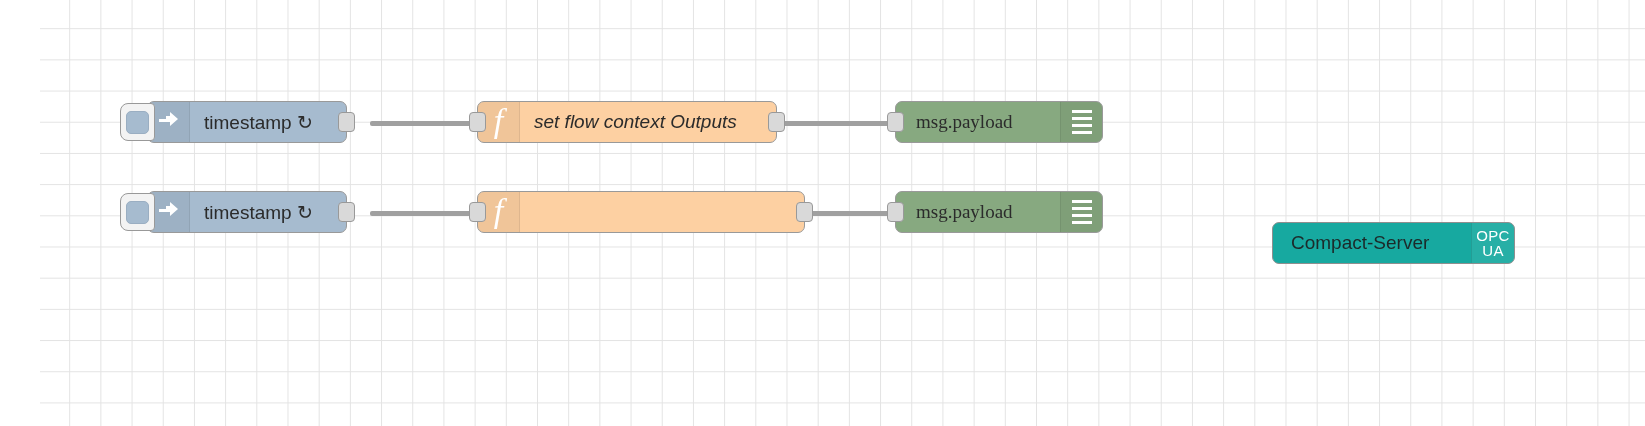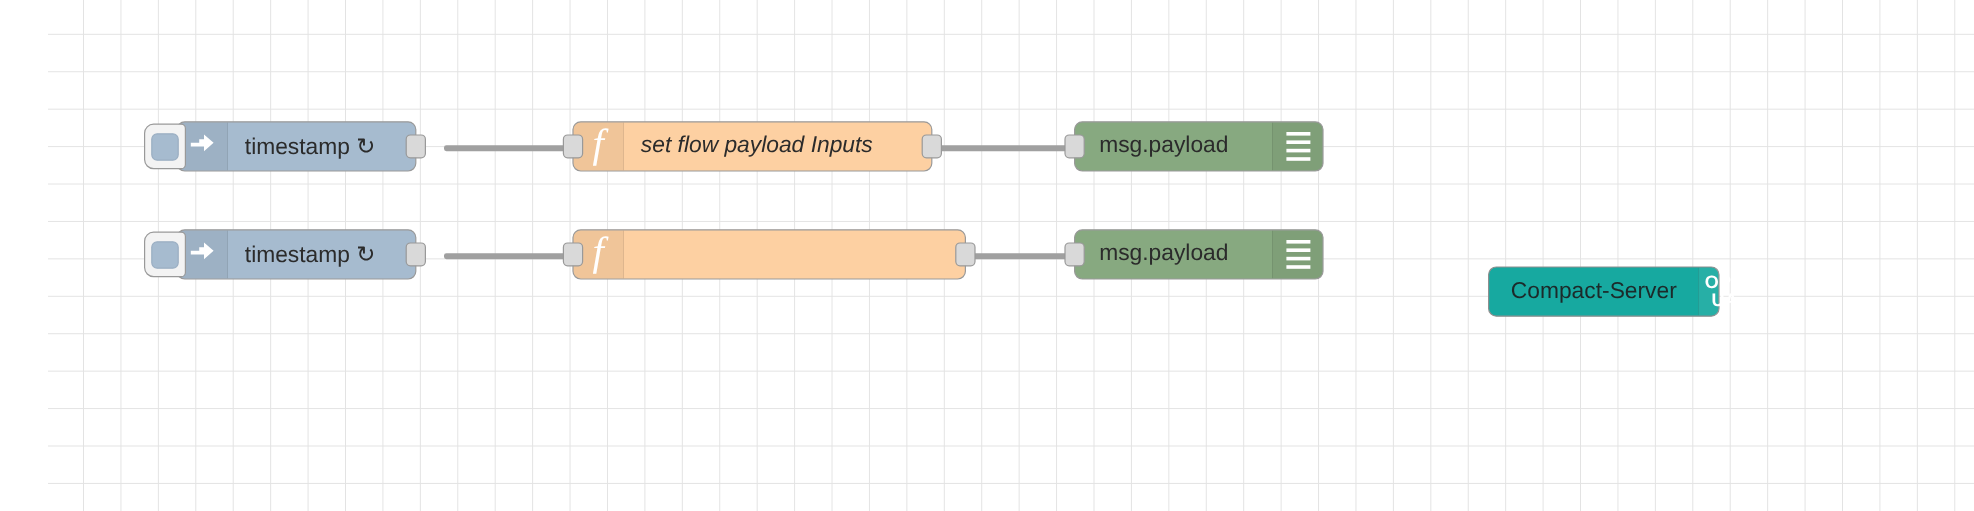--- a/index.html
+++ b/index.html
@@ -119,20 +119,21 @@
     top: -1px;
   }
 
   
   .node-debug {
     background: #87a980;
   }
   .node-debug .node-label {
     padding-left: 20px;
     padding-right: 14px;
+    font-family: Liberation Serif, serif;
   }
   .debug-icon-box {
     width: 41px;
     flex: 0 0 41px;
     display: flex;
     align-items: center;
     justify-content: center;
     background: rgba(0,0,0,0.06);
     border-left: 1px solid rgba(0,0,0,0.08);
     border-radius: 0 6px 6px 0;
@@ -185,21 +186,21 @@
     align-items: center;
     justify-content: center;
     background: rgba(255,255,255,0.07);
     border-left: 1px solid rgba(0,0,0,0.10);
     border-radius: 0 6px 6px 0;
     line-height: 1.0;
   }
   .opcua-icon-box span {
     color: #ffffff;
     font-size: 15px;
-    font-weight: 700;
+    font-weight: 400;
     letter-spacing: 0.3px;
   }
 
   
   .port {
     position: absolute;
     width: 17px;
     height: 20px;
     box-sizing: border-box;
     background: #d9d9d9;
@@ -237,21 +238,21 @@
     </div>
   </div>
 
   <div class="wire" style="left:330px; top:121px; width:108px;"></div>
 
   <div class="node node-function" style="left:437px; top:101px; width:300px;">
     <div class="port" style="left:-9px; top:10px;"></div>
     <div class="icon-box">
       <span class="fn-glyph">f</span>
     </div>
-    <div class="node-label">set flow payload Inputs</div>
+    <div class="node-label">set flow context Outputs</div>
     <div class="port" style="right:-9px; top:10px;"></div>
   </div>
 
   <div class="wire" style="left:737px; top:121px; width:122px;"></div>
 
   <div class="node node-debug" style="left:855px; top:101px; width:208px;">
     <div class="port" style="left:-9px; top:10px;"></div>
     <div class="node-label">msg.payload</div>
     <div class="debug-icon-box">
       <div class="debug-line"></div>
@@ -298,21 +299,21 @@
       <div class="debug-line"></div>
       <div class="debug-line"></div>
       <div class="debug-line"></div>
       <div class="debug-line"></div>
     </div>
     <div class="debug-toggle">
       <div class="debug-toggle-inner"></div>
     </div>
   </div>
 
-  <div class="node node-opcua" style="left:1200px; top:222px; width:193px;">
+  <div class="node node-opcua" style="left:1232px; top:222px; width:243px;">
     <div class="node-label">Compact-Server</div>
     <div class="opcua-icon-box">
       <span>OPC</span>
       <span>UA</span>
     </div>
   </div>
 
 </div>
 
 </body></html>

